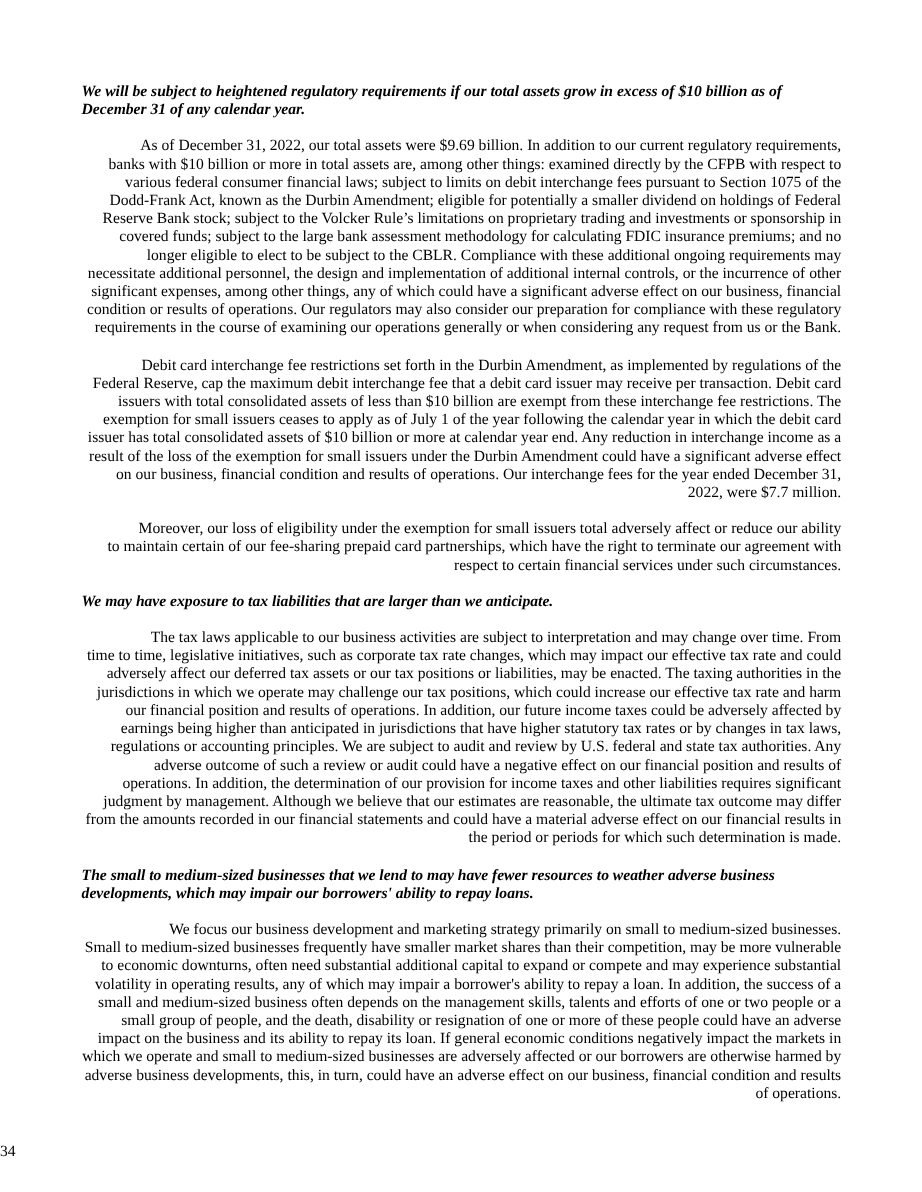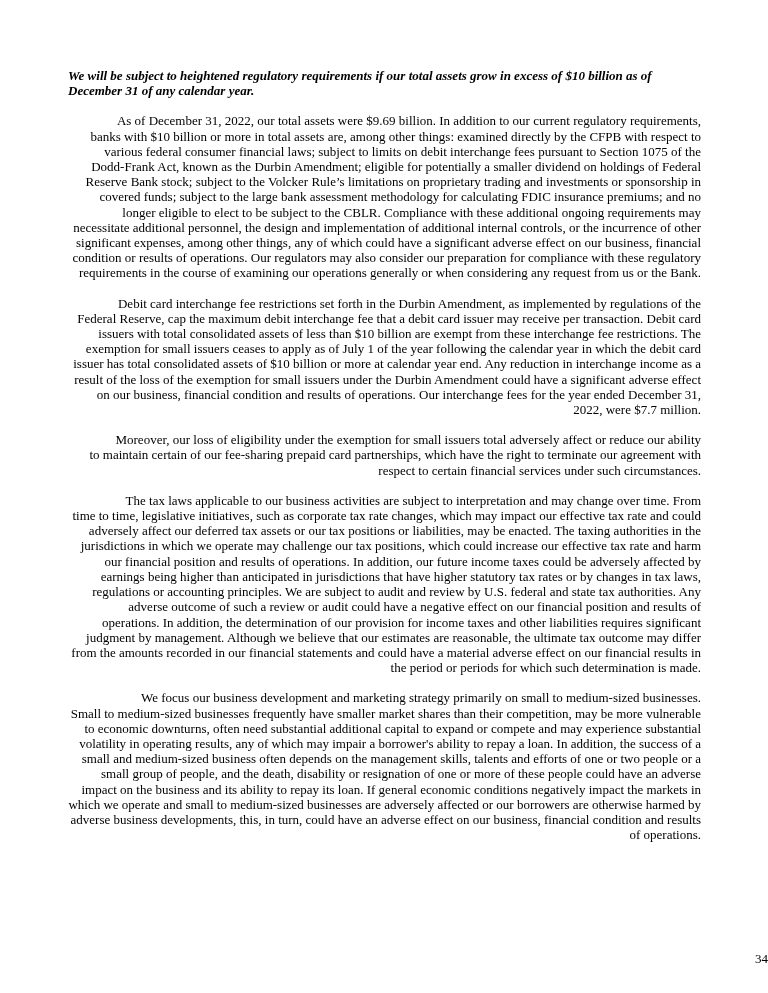--- a/index.html
+++ b/index.html
@@ -34,42 +34,44 @@
   .para {
     text-indent: 47px;
     margin-bottom: 15px;
     text-align: right;
   }
   .page-number {
     position: absolute;
     bottom: 26px;
     left: 0;
     width: 768px;
-    text-align: right;
+    text-align: left;
     font-size: 13px;
   }
 </style>
 </head>
 <body>
 
 <div class="page doc-text">
 
   <div class="section">
     <div class="risk-heading">We will be subject to heightened regulatory requirements if our total assets grow in excess of $10 billion as of December 31 of any calendar year.</div>
     <div class="para">As of December 31, 2022, our total assets were $9.69 billion. In addition to our current regulatory requirements, banks with $10 billion or more in total assets are, among other things: examined directly by the CFPB with respect to various federal consumer financial laws; subject to limits on debit interchange fees pursuant to Section 1075 of the Dodd-Frank Act, known as the Durbin Amendment; eligible for potentially a smaller dividend on holdings of Federal Reserve Bank stock; subject to the Volcker Rule’s limitations on proprietary trading and investments or sponsorship in covered funds; subject to the large bank assessment methodology for calculating FDIC insurance premiums; and no longer eligible to elect to be subject to the CBLR. Compliance with these additional ongoing requirements may necessitate additional personnel, the design and implementation of additional internal controls, or the incurrence of other significant expenses, among other things, any of which could have a significant adverse effect on our business, financial condition or results of operations. Our regulators may also consider our preparation for compliance with these regulatory requirements in the course of examining our operations generally or when considering any request from us or the Bank.</div>
   </div>
 
   <div class="section">
     <div class="para">Debit card interchange fee restrictions set forth in the Durbin Amendment, as implemented by regulations of the Federal Reserve, cap the maximum debit interchange fee that a debit card issuer may receive per transaction. Debit card issuers with total consolidated assets of less than $10 billion are exempt from these interchange fee restrictions. The exemption for small issuers ceases to apply as of July 1 of the year following the calendar year in which the debit card issuer has total consolidated assets of $10 billion or more at calendar year end. Any reduction in interchange income as a result of the loss of the exemption for small issuers under the Durbin Amendment could have a significant adverse effect on our business, financial condition and results of operations. Our interchange fees for the year ended December 31, 2022, were $7.7 million.</div>
     <div class="para">Moreover, our loss of eligibility under the exemption for small issuers total adversely affect or reduce our ability to maintain certain of our fee-sharing prepaid card partnerships, which have the right to terminate our agreement with respect to certain financial services under such circumstances.</div>
   </div>
 
   <div class="section">
+    <div class="risk-heading">We may have exposure to tax liabilities that are larger than we anticipate.</div>
     <div class="para">The tax laws applicable to our business activities are subject to interpretation and may change over time. From time to time, legislative initiatives, such as corporate tax rate changes, which may impact our effective tax rate and could adversely affect our deferred tax assets or our tax positions or liabilities, may be enacted. The taxing authorities in the jurisdictions in which we operate may challenge our tax positions, which could increase our effective tax rate and harm our financial position and results of operations. In addition, our future income taxes could be adversely affected by earnings being higher than anticipated in jurisdictions that have higher statutory tax rates or by changes in tax laws, regulations or accounting principles. We are subject to audit and review by U.S. federal and state tax authorities. Any adverse outcome of such a review or audit could have a negative effect on our financial position and results of operations. In addition, the determination of our provision for income taxes and other liabilities requires significant judgment by management. Although we believe that our estimates are reasonable, the ultimate tax outcome may differ from the amounts recorded in our financial statements and could have a material adverse effect on our financial results in the period or periods for which such determination is made.</div>
   </div>
 
   <div class="section">
+    <div class="risk-heading">The small to medium-sized businesses that we lend to may have fewer resources to weather adverse business developments, which may impair our borrowers' ability to repay loans.</div>
     <div class="para">We focus our business development and marketing strategy primarily on small to medium-sized businesses. Small to medium-sized businesses frequently have smaller market shares than their competition, may be more vulnerable to economic downturns, often need substantial additional capital to expand or compete and may experience substantial volatility in operating results, any of which may impair a borrower's ability to repay a loan. In addition, the success of a small and medium-sized business often depends on the management skills, talents and efforts of one or two people or a small group of people, and the death, disability or resignation of one or more of these people could have an adverse impact on the business and its ability to repay its loan. If general economic conditions negatively impact the markets in which we operate and small to medium-sized businesses are adversely affected or our borrowers are otherwise harmed by adverse business developments, this, in turn, could have an adverse effect on our business, financial condition and results of operations.</div>
   </div>
 
 </div>
 
 <div class="page-number">34</div>
 
 </body></html>

